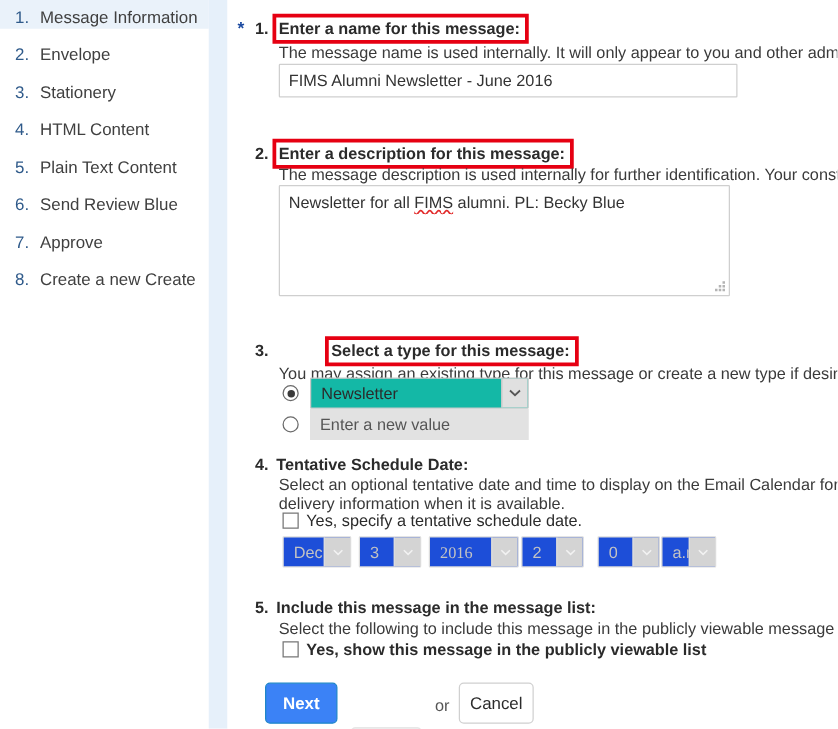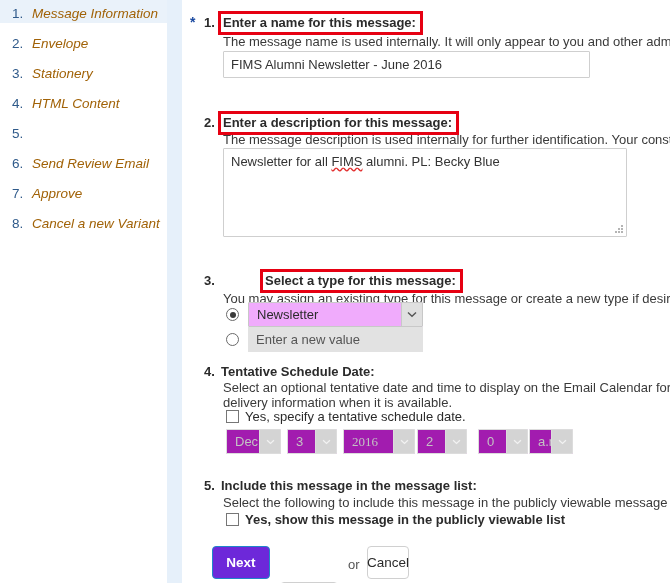--- a/index.html
+++ b/index.html
@@ -38,21 +38,21 @@
     white-space: nowrap;
   }
   .side-item.active {
     background: #eaf2fa;
   }
   .side-num {
     width: 20px;
     flex: 0 0 20px;
     color: #2f5a8a;
   }
-  .side-label { color: #a16207; font-style: italic; }
+  .side-label { color: #404040; }
   #sidebar-band {
     position: absolute;
     left: 167px; top: 0;
     width: 15px;
     height: 583px;
     background: #e6f0fa;
   }
 
   
   #main {
@@ -158,21 +158,21 @@
     border-radius: 50%;
     background: #3a3a3a;
   }
 
   
   .sel {
     position: absolute;
     height: 25px;
     box-sizing: border-box;
     border: 1px solid #c8c8c8;
-    background: #f0abfc;
+    background: #14b8a6;
     display: flex;
     align-items: center;
     font-size: 13px;
     color: #2b2b2b;
     border-radius: 1px;
   }
   .sel .selval {
     flex: 1 1 auto;
     padding-left: 8px;
     white-space: nowrap;
@@ -182,21 +182,21 @@
     flex: 0 0 20px;
     width: 20px;
     height: 100%;
     background: #e0e0e0;
     border-left: 1px solid #c8c8c8;
     display: flex;
     align-items: center;
     justify-content: center;
   }
   .sel .arrow svg { display: block; }
-  .sel.disabled { background: #a21caf; border-color: #dcdcdc; color: #c3c3c3; }
+  .sel.disabled { background: #1d4ed8; border-color: #dcdcdc; color: #c3c3c3; }
   .sel.disabled .arrow { background: #d4d4d4; border-left-color: #dcdcdc; }
   .flat-field {
     position: absolute;
     height: 25px;
     box-sizing: border-box;
     background: #e2e2e2;
     border: 0;
     display: flex;
     align-items: center;
     padding-left: 8px;
@@ -230,21 +230,21 @@
     font-family: "Liberation Sans", sans-serif;
     display: flex;
     align-items: center;
     justify-content: center;
     cursor: pointer;
     border: 1px solid #d0d0d0;
     background: #ffffff;
     color: #2b2b2b;
   }
   .btn.primary {
-    background: #6d28d9;
+    background: #3b82f6;
     border-color: #1f86c9;
     color: #ffffff;
     font-weight: bold;
   }
   .or-text {
     position: absolute;
     font-size: 13px;
     color: #555;
   }
 </style>
@@ -265,51 +265,52 @@
     <div class="side-item" style="top:60px;position:absolute;width:167px;">
       <span class="side-num">3.</span>
       <span class="side-label">Stationery</span>
     </div>
     <div class="side-item" style="top:90px;position:absolute;width:167px;">
       <span class="side-num">4.</span>
       <span class="side-label">HTML Content</span>
     </div>
     <div class="side-item" style="top:120px;position:absolute;width:167px;">
       <span class="side-num">5.</span>
+      <span class="side-label">Plain Text Content</span>
     </div>
     <div class="side-item" style="top:150px;position:absolute;width:167px;">
       <span class="side-num">6.</span>
-      <span class="side-label">Send Review Email</span>
+      <span class="side-label">Send Review Blue</span>
     </div>
     <div class="side-item" style="top:180px;position:absolute;width:167px;">
       <span class="side-num">7.</span>
       <span class="side-label">Approve</span>
     </div>
     <div class="side-item" style="top:210px;position:absolute;width:167px;">
       <span class="side-num">8.</span>
-      <span class="side-label">Cancel a new Variant</span>
+      <span class="side-label">Create a new Create</span>
     </div>
   </nav>
   <div id="sidebar-band"></div>
 
   <main id="main">
 
     <section class="section">
       <span class="req-star" style="top:14px;">*</span>
       <span class="sec-num" style="top:15px;">1.</span>
       <span class="sec-head boxed" style="top:15px;">Enter a name for this message:</span>
       <span class="help" style="top:34px;">The message name is used internally. It will only appear to you and other administrato</span>
       <input class="txt-input" style="top: 51px; width: 367px;" type="text" value="FIMS Alumni Newsletter - June 2016">
     </section>
 
     <section class="section">
       <span class="sec-num" style="top:115px;">2.</span>
       <span class="sec-head boxed" style="top:115px;">Enter a description for this message:</span>
       <span class="help" style="top:132px;">The message description is used internally for further identification. Your constituents</span>
-      <div class="ta-wrap" style="top:148px;width:404px;height:89px;">
+      <div class="ta-wrap" style="top:148px;width:361px;height:89px;">
         <div style="position:absolute;left:0;top:0;width:100%;height:100%;padding:5px 7px;box-sizing:border-box;font-size:13px;line-height:16px;color:#333;">
           <span>Newsletter for all </span><span class="spellword">FIMS</span><span> alumni. PL: Becky Blue</span>
         </div>
         <span class="grip">
           <i style="left:7px;top:1px;"></i>
           <i style="left:4px;top:4px;"></i>
             <i style="left:7px;top:4px;"></i>
           <i style="left:1px;top:7px;"></i>
             <i style="left:4px;top:7px;"></i>
             <i style="left:7px;top:7px;"></i>
@@ -403,17 +404,17 @@
       <span class="help" style="top:495px;">Select the following to include this message in the publicly viewable message list.</span>
 
       <span class="chk" style="left:44px;top:513px;"></span>
       <span class="chk-label" style="left:63px;top:512px;">Yes, show this message in the publicly viewable list</span>
     </section>
 
     <div class="section">
       <button class="btn primary" style="left:30px;top:546px;width:58px;">Next</button>
       <button class="btn" style="left:98px;top:546px;width:58px;margin-top:36px;">Save</button>
       <span class="or-text" style="left:166px;top:557px;">or</span>
-      <button class="btn" style="left:185px;top:546px;width:42px;">Cancel</button>
+      <button class="btn" style="left:185px;top:546px;width:60px;">Cancel</button>
     </div>
 
   </main>
 </div>
 
 </body></html>

